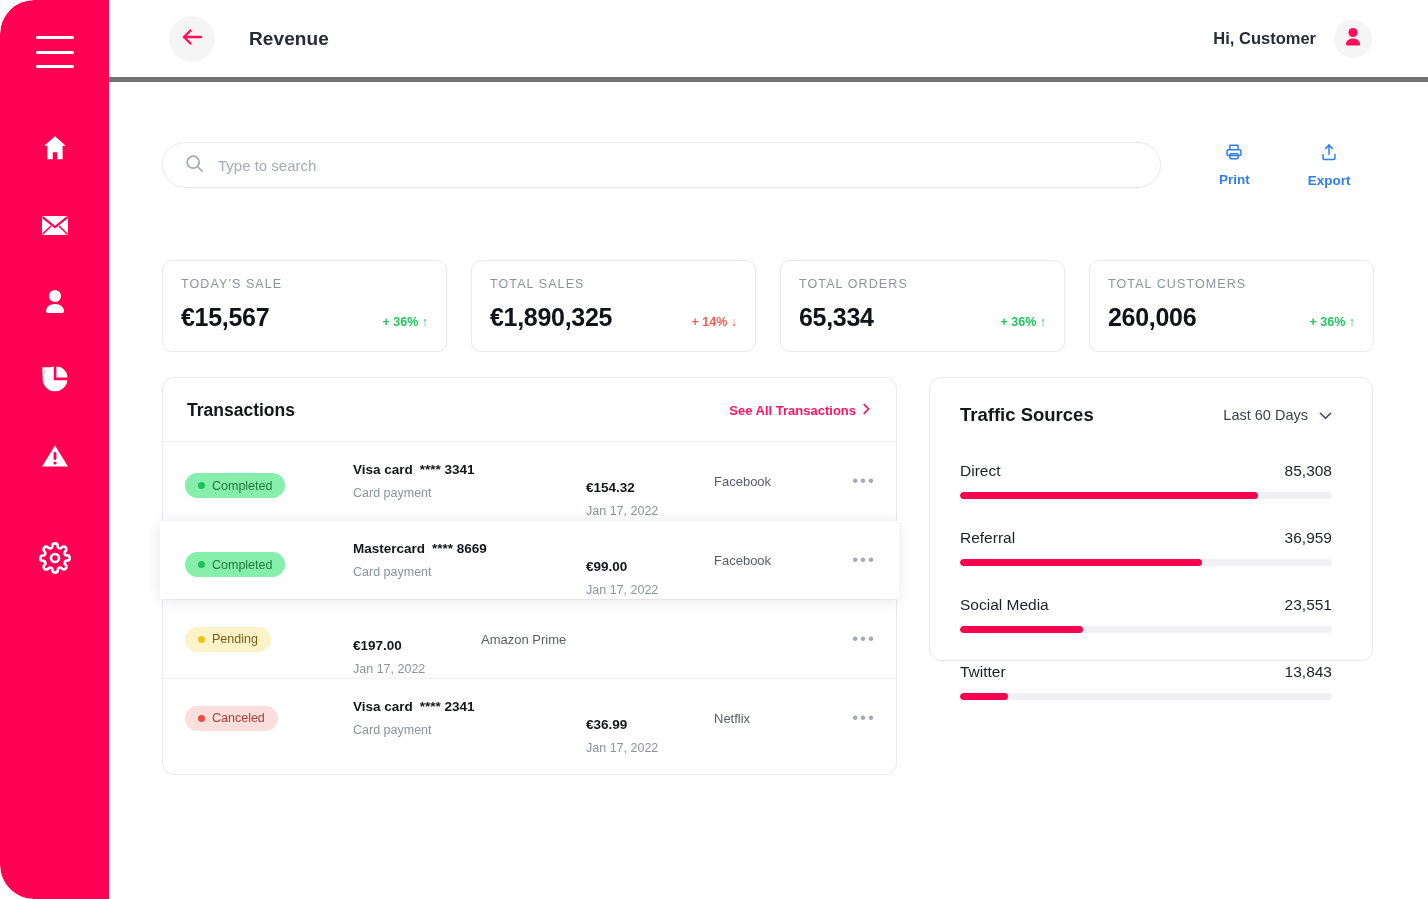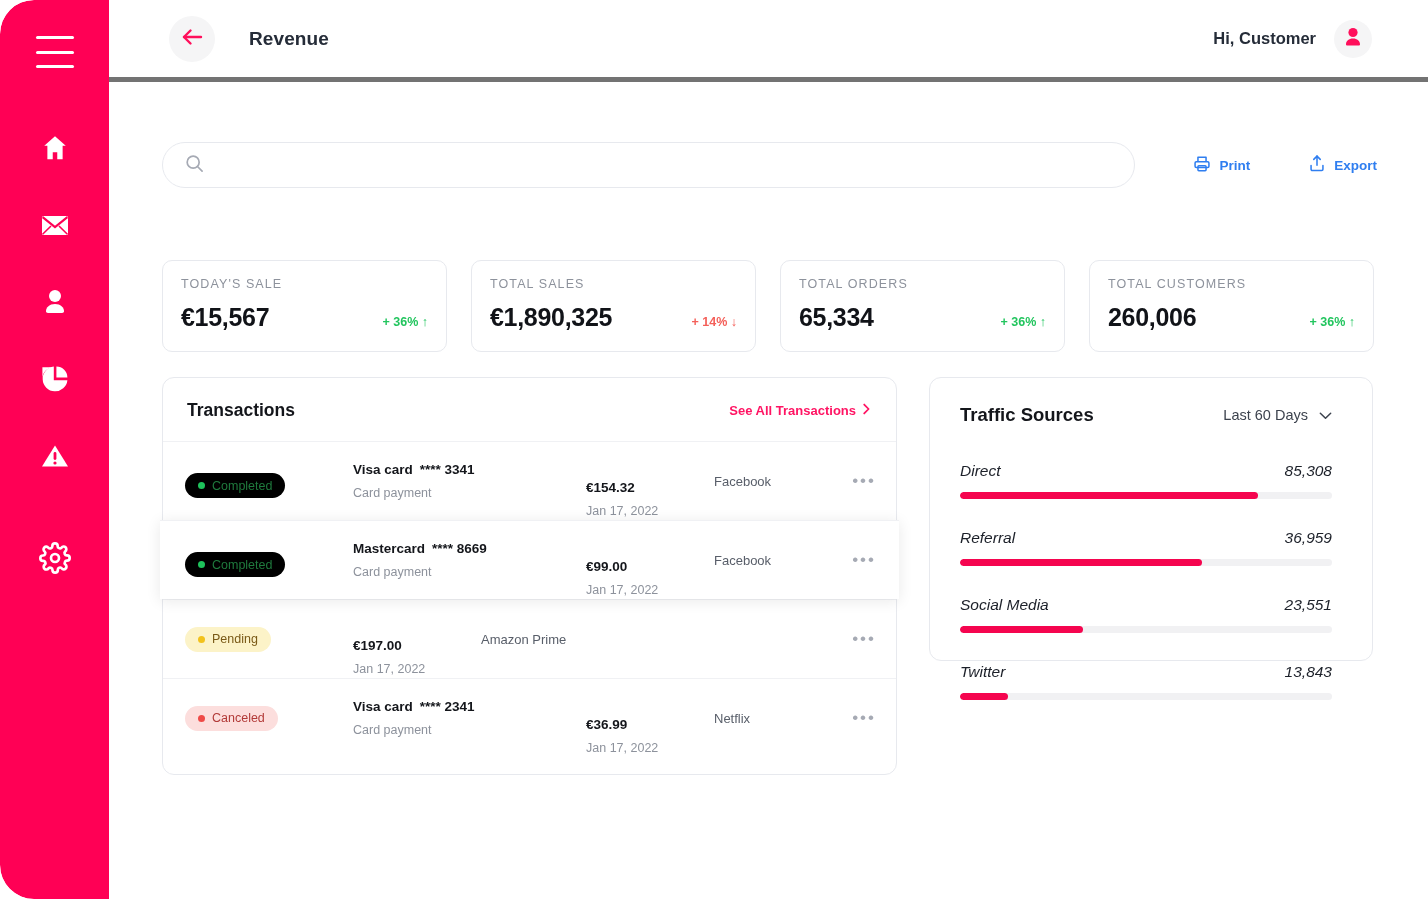--- a/index.html
+++ b/index.html
@@ -94,20 +94,21 @@
     margin-left: 14px;
     font-family: "Liberation Sans", sans-serif;
     font-size: 15px; color: #252c38; background: transparent;
   }
   .search-box input::placeholder { color: #a6aab4; }
   .act-btn {
     display: flex; align-items: center; gap: 8px;
     background: none; border: none; cursor: pointer;
     color: #2f7ef0; font-size: 13.5px; font-weight: bold;
     font-family: "Liberation Sans", sans-serif;
+    flex-direction: column;
   }
   .print-btn { margin-left: 58px; }
   .export-btn { margin-left: 58px; }
 
   
   .stats {
     position: absolute; left: 53px; top: 178px;
     width: 1215px; display: flex; gap: 24px;
   }
   .stat-card {
@@ -157,21 +158,21 @@
     border-top-color: #f0f1f4;
     margin: 0 -3px; padding-left: 25px; padding-right: 23px;
     z-index: 2;
   }
   .badge {
     display: inline-flex; align-items: center; gap: 7px;
     height: 25px; padding: 0 13px; border-radius: 13px;
     font-size: 12.5px; white-space: nowrap;
   }
   .badge .dot { width: 7px; height: 7px; border-radius: 50%; }
-  .badge-completed { background: #000000; color: #1f7a3d; margin-top: 9px; }
+  .badge-completed { background: #86efac; color: #1f7a3d; margin-top: 9px; }
   .badge-completed .dot { background: #1ec25b; }
   .badge-pending { background: #fcf3c8; color: #7a5a17; }
   .badge-pending .dot { background: #f2c21b; }
   .badge-canceled { background: #fcdedd; color: #b23a38; }
   .badge-canceled .dot { background: #ef4a47; }
 
   .col-badge { width: 168px; }
   .col-method { width: 233px; }
   .col-amount { width: 128px; margin-top: 36px; }
   .col-source { width: 122px; }
@@ -190,21 +191,21 @@
   
   .tf-panel { width: 444px; height: 284px; padding: 26px 40px 0 30px; }
   .tf-head { display: flex; align-items: center; }
   .tf-title { font-size: 18.5px; font-weight: bold; color: #14161b; }
   .tf-select {
     margin-left: auto; display: flex; align-items: center; gap: 11px;
     font-size: 14.5px; color: #3d434e; cursor: pointer;
     background: none; border: none; font-family: "Liberation Sans", sans-serif;
   }
   .tf-list { margin-top: 36px; }
-  .tf-item { margin-bottom: 30px; font-style: italic; }
+  .tf-item { margin-bottom: 30px; }
   .tf-line { display: flex; align-items: baseline; }
   .tf-name { font-size: 15.5px; color: #1c2029; }
   .tf-val { margin-left: auto; font-size: 15.5px; color: #1c2029; }
   .tf-track {
     margin-top: 12px; height: 7px; border-radius: 4px;
     background: #f1f1f3; overflow: hidden;
   }
   .tf-fill { height: 100%; border-radius: 4px; background: #f5054f; }
 </style>
 </head>
@@ -303,20 +304,21 @@
   <main class="content">
 
     <div class="search-row">
       <div class="search-box">
         <span>
           <svg width="19" height="19" viewBox="0 0 20 20" fill="none" stroke="#a6aab4" stroke-width="1.8" stroke-linecap="round">
             <circle cx="8.6" cy="8.6" r="6.3"></circle>
               <path d="M13.4 13.4 18 18"></path>
           </svg>
         </span>
+        <input type="text" placeholder="Type to search" style="">
       </div>
 
       <button class="act-btn print-btn">
         <span>
           <svg width="18" height="18" viewBox="0 0 20 20" fill="none" stroke="#2f7ef0" stroke-width="1.7" stroke-linejoin="round">
             <path d="M5.5 7.5V2.6h9v4.9"></path>
             <rect x="2.3" y="7.5" width="15.4" height="6.4" rx="1.4"></rect>
             <rect x="5.5" y="12" width="9" height="5.4" rx="1"></rect>
           </svg>
         </span>

